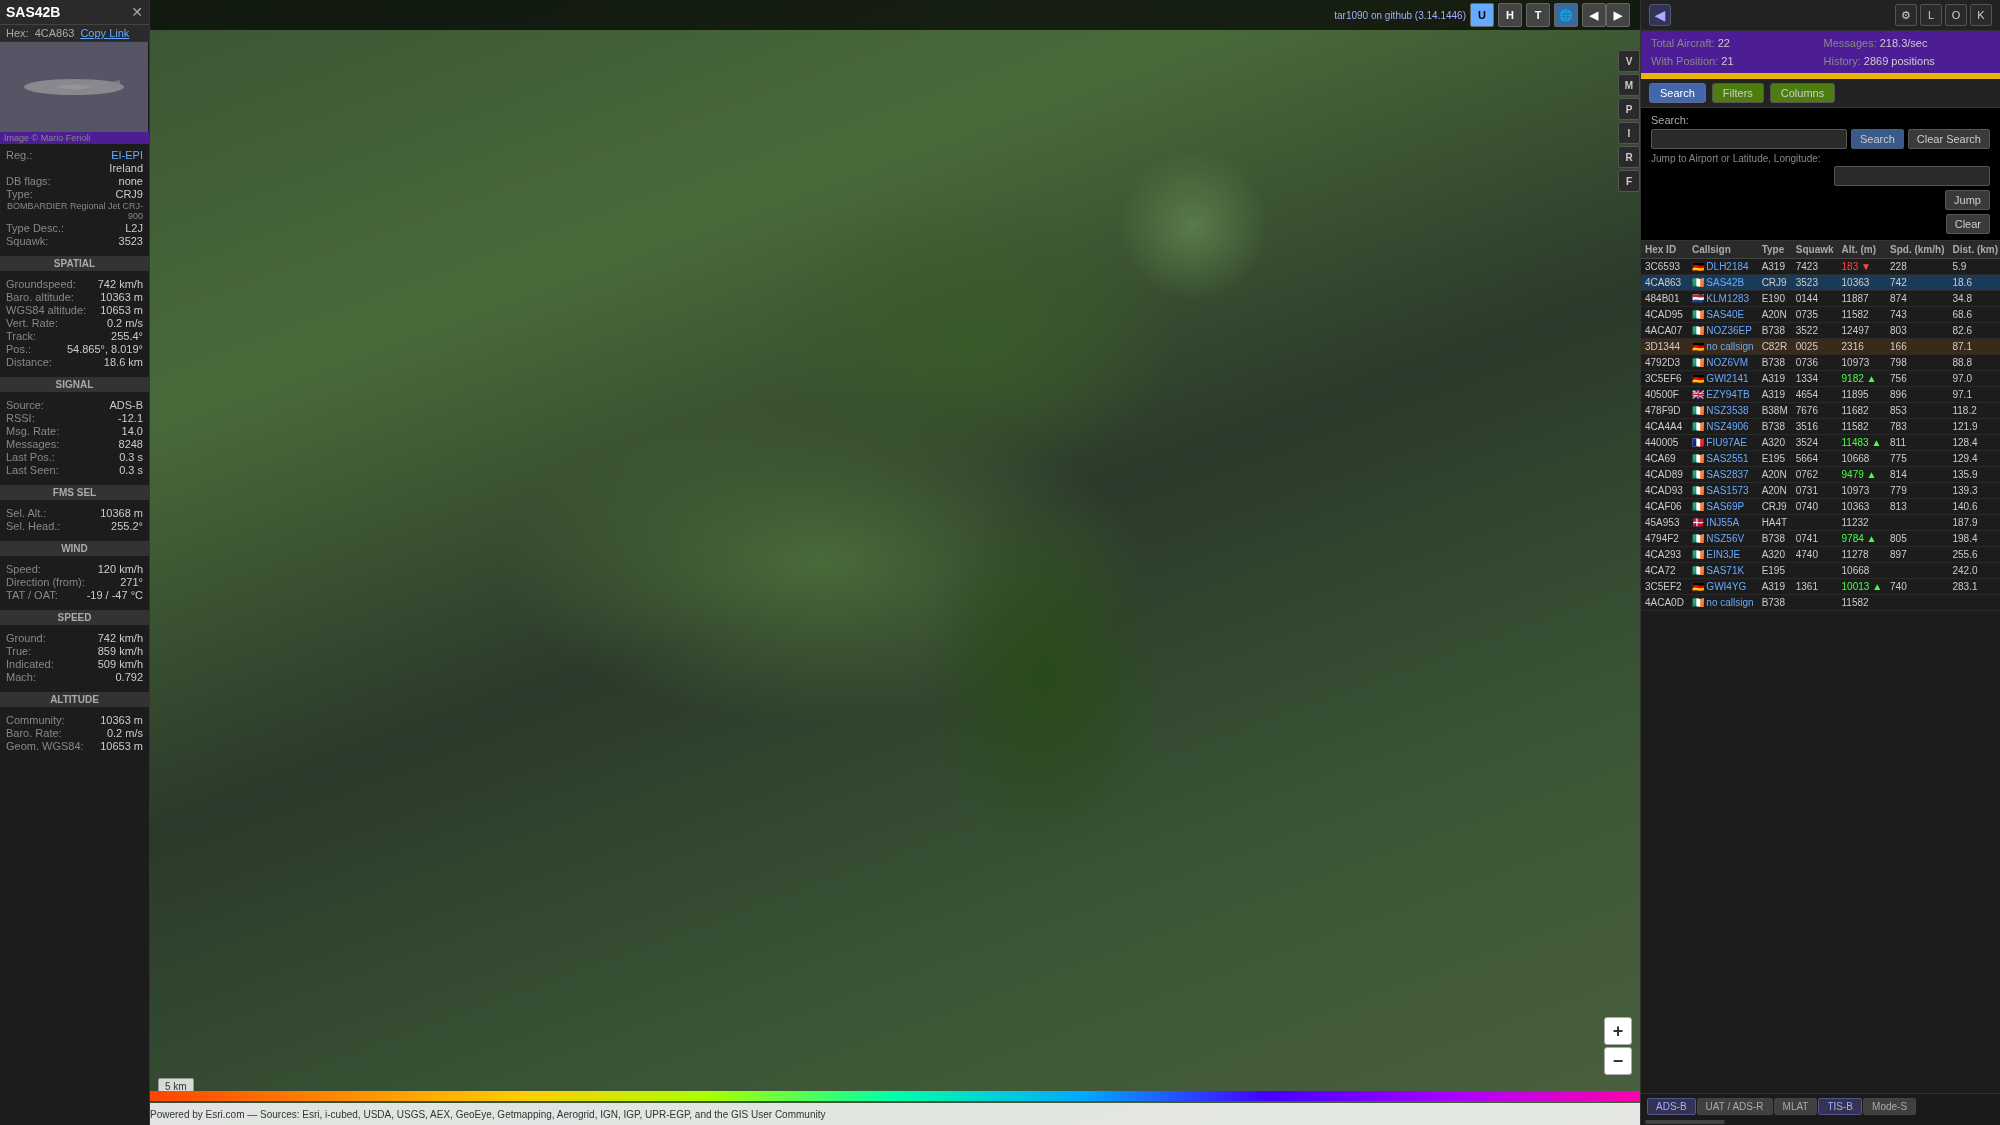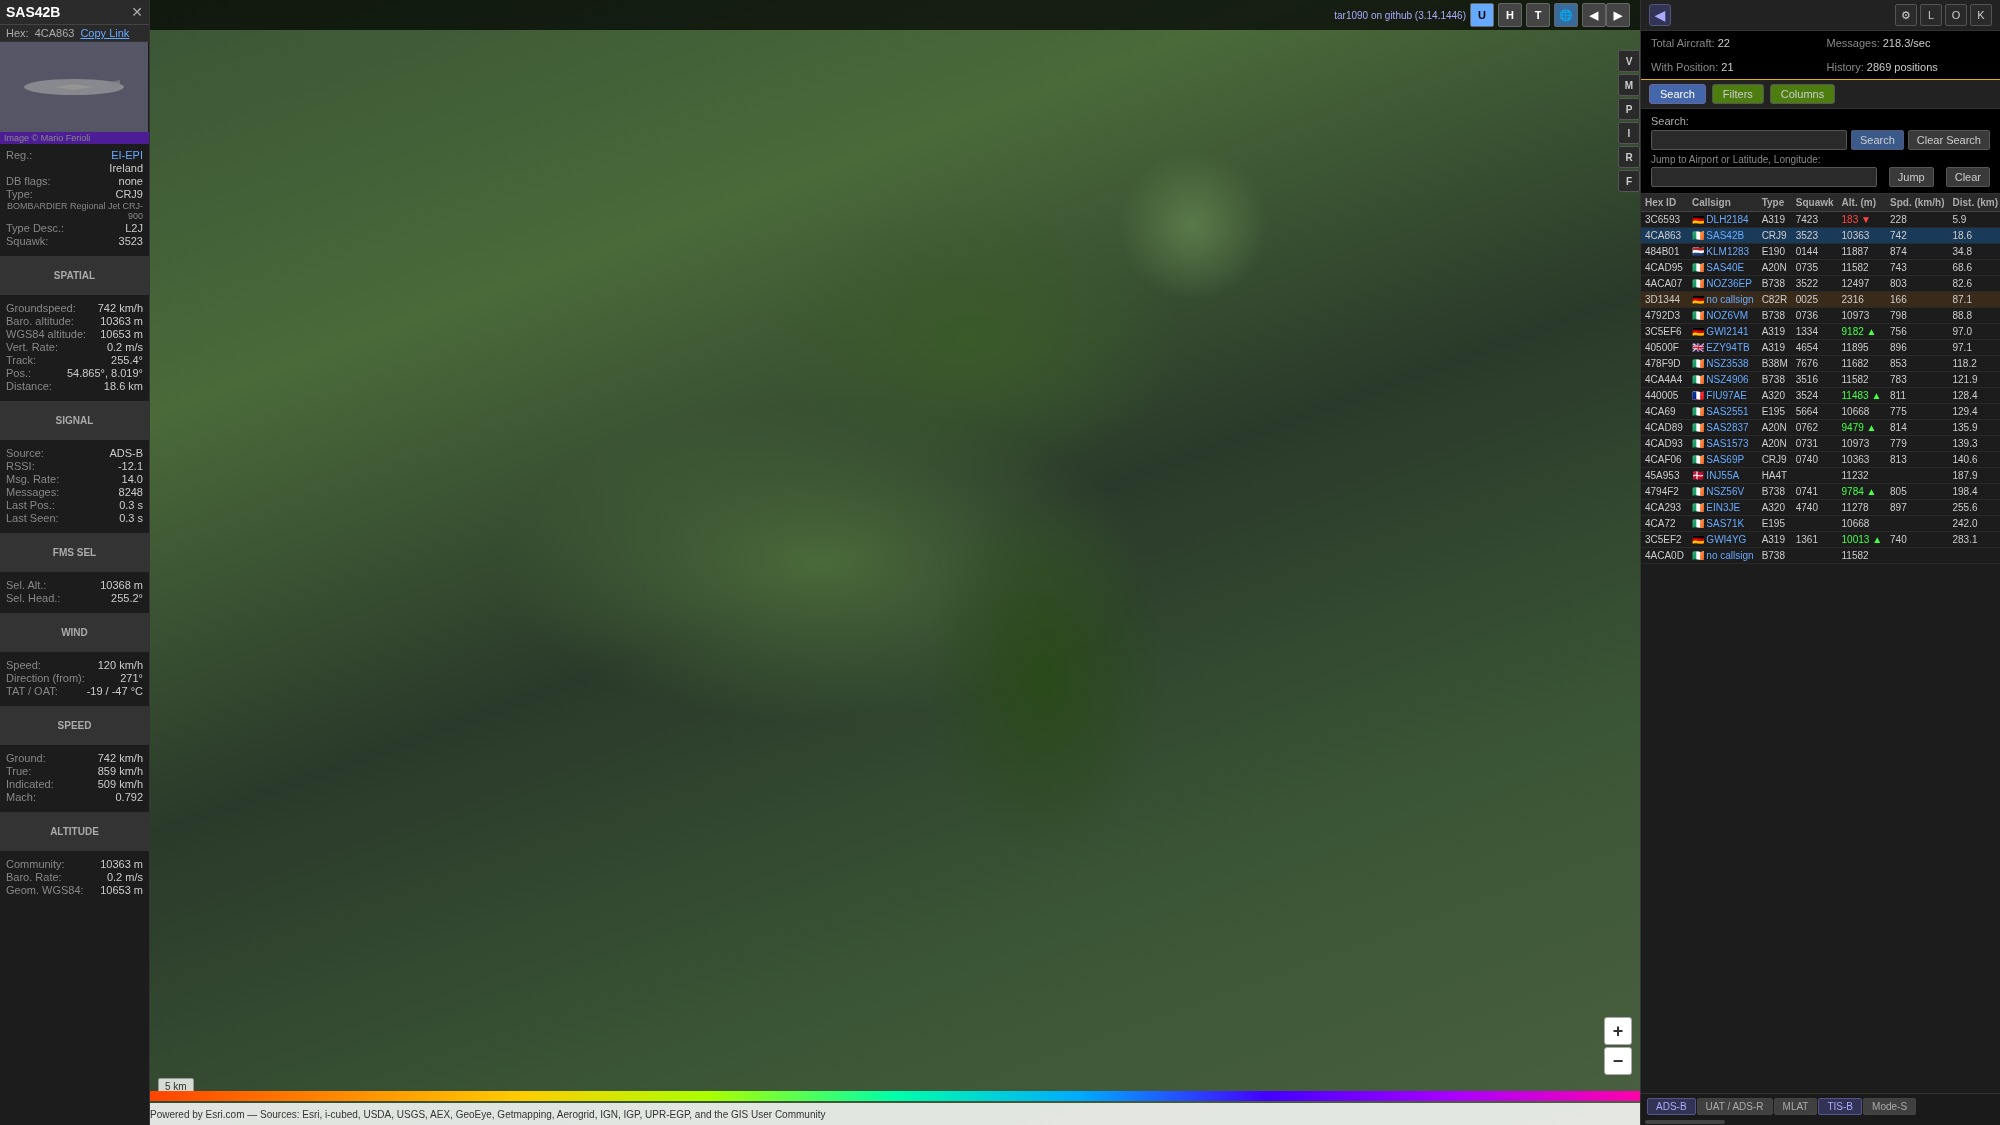--- a/index.html
+++ b/index.html
@@ -17,21 +17,21 @@
     .hex-line { background: #2a2a2a; padding: 2px 6px; font-size: 11px; color: #aaa; border-bottom: 1px solid #333; display: flex; gap: 6px; align-items: center; }
     .copy-link { color: #6af; cursor: pointer; text-decoration: underline; }
     .aircraft-image { width: 148px; height: 90px; background: #444; overflow: hidden; }
     .image-credit { font-size: 9px; color: #888; padding: 1px 4px; background: #4c1d95; }
     .info-section { padding: 4px 6px; }
     .info-row { display: flex; justify-content: space-between; margin: 1px 0; font-size: 11px; }
     .info-label { color: #888; }
     .info-value { color: #ccc; }
     .info-value a { color: #6af; text-decoration: none; }
     .section-header {
-      background: #333; color: #aaa; font-size: 10px; font-weight: bold; padding: 14px 6px; text-align: center; margin: 4px 0 2px;
+      background: #333; color: #aaa; font-size: 10px; font-weight: bold; padding: 2px 6px; text-align: center; margin: 4px 0 2px;
     }
 
     
     #map-area {
       position: absolute; left: 150px; top: 0; right: 360px; bottom: 0; background: #2d4a2d; overflow: hidden;
     }
 
     
     .flight-path-svg { position: absolute; inset: 0; pointer-events: none; }
 
@@ -75,22 +75,22 @@
     .top-nav-arrows { display: flex; }
     .github-link { color: #aaf; font-size: 10px; text-decoration: none; }
 
     
     #right-sidebar {
       position: absolute; right: 0; top: 0; width: 360px; height: 100%; background: #1c1c1c; border-left: 1px solid #333; z-index: 10; display: flex; flex-direction: column;
     }
 
     
     .stats-bar {
-      padding: 6px 10px; background: #000000; border-bottom: 1px solid #eab308;
-      display: grid; grid-template-columns: 1fr 1fr; gap: 12px;
+      padding: 6px 10px; background: #4c1d95; border-bottom: 6px solid #eab308;
+      display: grid; grid-template-columns: 1fr 1fr; gap: 6px;
     }
     .stat-item { font-size: 11px; color: #ccc; }
     .stat-label { color: #888; }
 
     
     .nav-row {
       display: flex; align-items: center; padding: 4px 8px; background: #222; border-bottom: 1px solid #333; gap: 6px;
     }
     .action-btn {
       padding: 3px 10px; background: #4d7c0f; border: 1px solid #555; color: #ccc; cursor: pointer;
@@ -107,21 +107,21 @@
     .search-input {
       flex: 1; background: #2a2a2a; border: 1px solid #555; color: #ccc; padding: 3px 6px; font-size: 11px; border-radius: 2px; outline: none;
     }
     .search-btn {
       padding: 3px 8px; background: #3a5a8a; border: 1px solid #557; color: #ccc; cursor: pointer; font-size: 11px; border-radius: 2px;
     }
     .clear-btn {
       padding: 3px 8px; background: #3a3a3a; border: 1px solid #555; color: #ccc; cursor: pointer; font-size: 11px; border-radius: 2px;
     }
     .jump-label { font-size: 10px; color: #888; margin-bottom: 2px; }
-    .jump-row { display: flex; gap: 12px; align-items: flex-start; }
+    .jump-row { display: flex; gap: 4px; align-items: flex-end; flex-direction: column; }
     .jump-input {
       flex: 1; background: #2a2a2a; border: 1px solid #555; color: #ccc; padding: 3px 6px; font-size: 11px; border-radius: 2px; outline: none;
     }
     .jump-btn {
       padding: 3px 8px; background: #3a3a3a; border: 1px solid #555; color: #ccc; cursor: pointer; font-size: 11px; border-radius: 2px;
     }
 
     
     .aircraft-table-container {
       flex: 1; overflow-y: auto; overflow-x: hidden;

